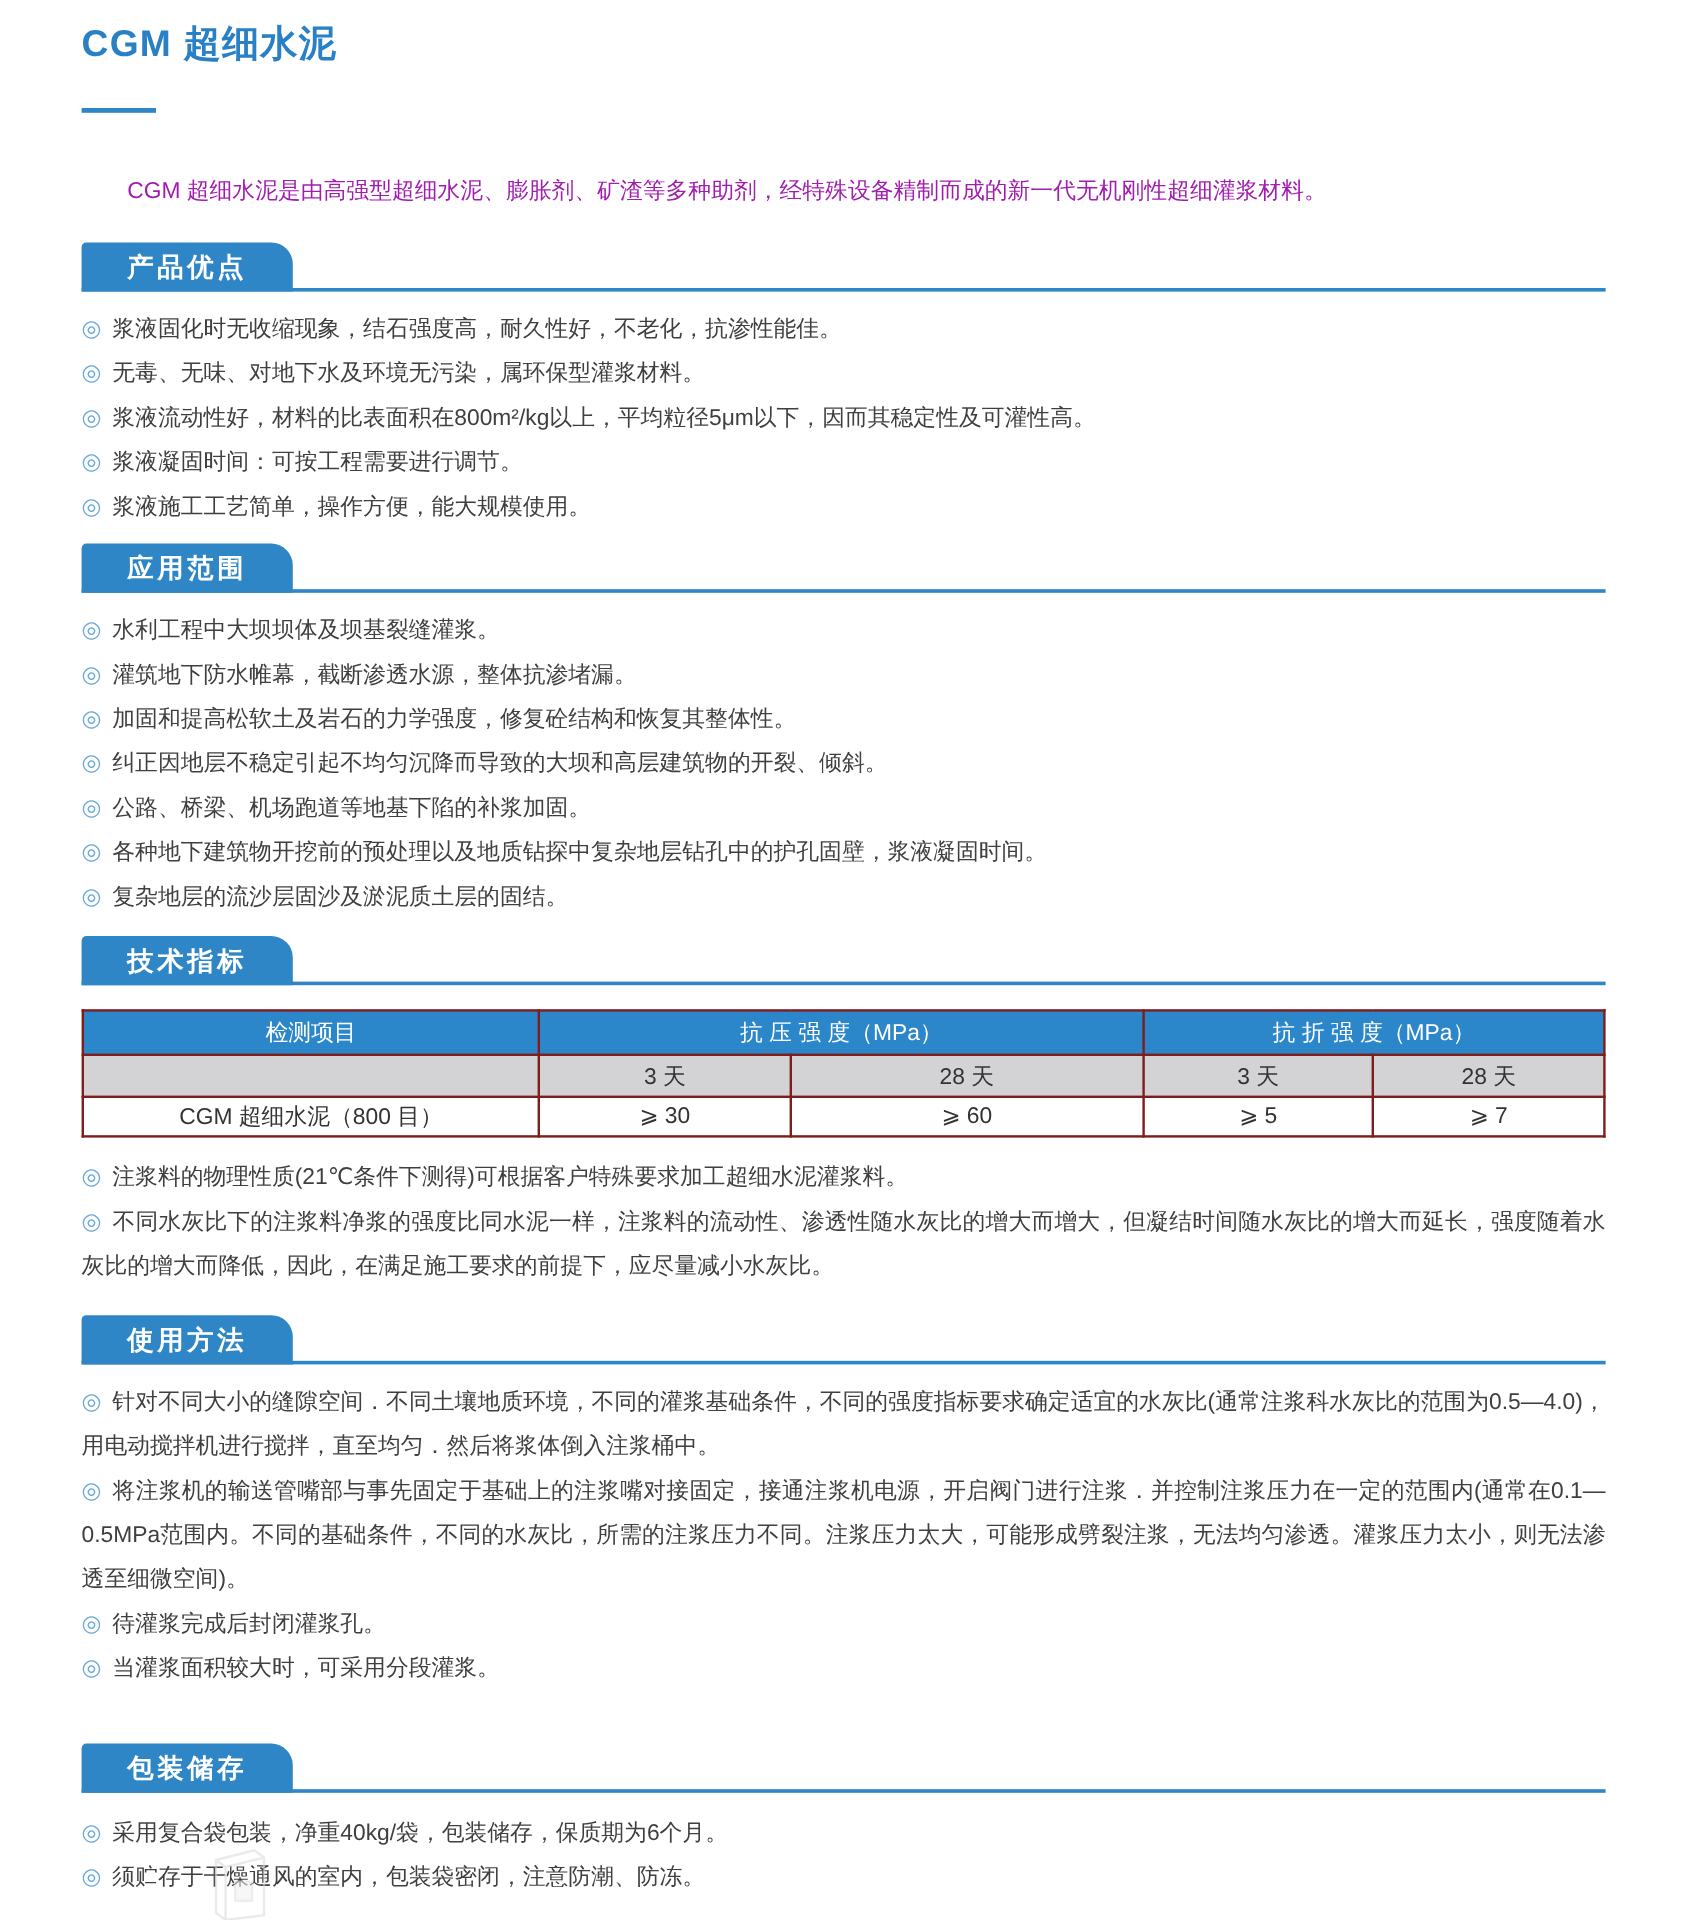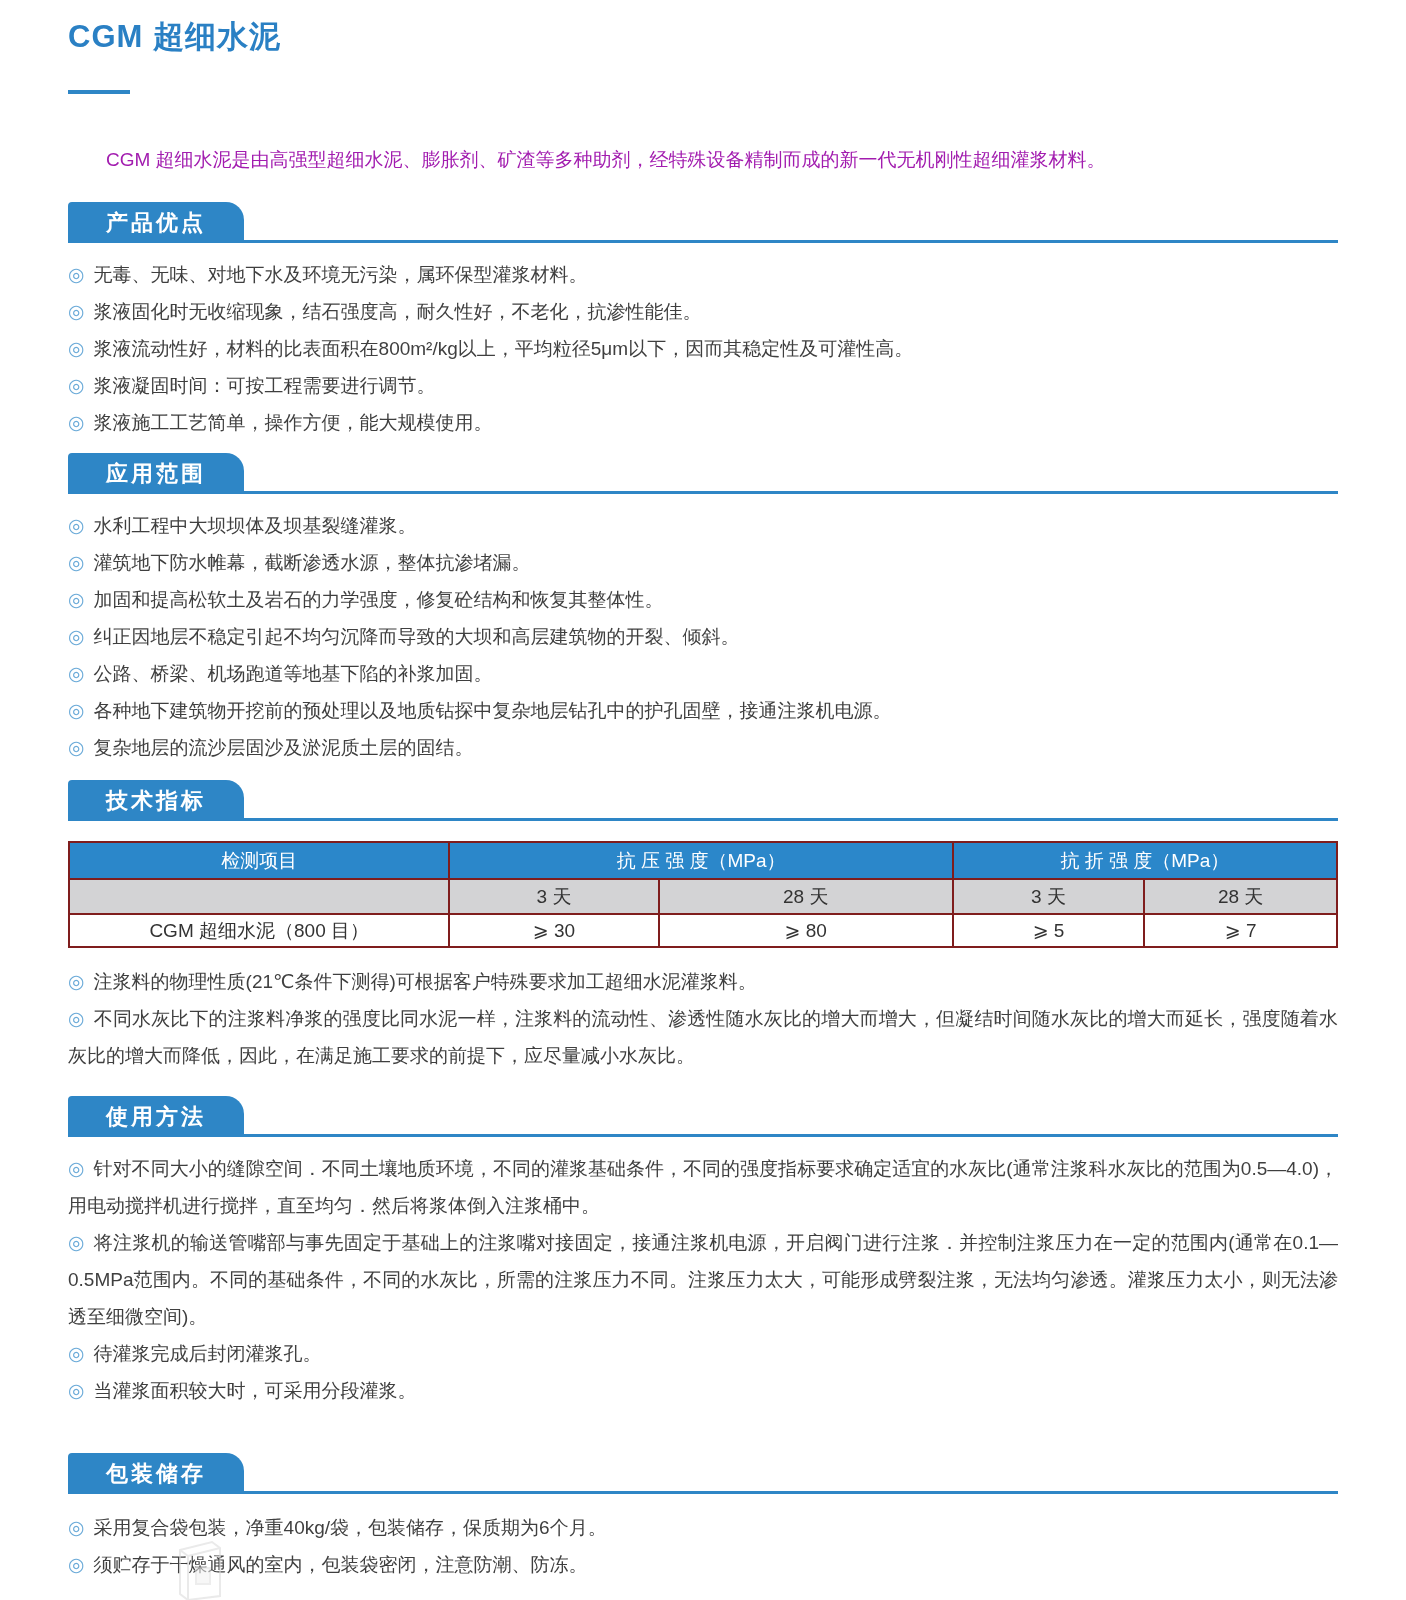--- a/index.html
+++ b/index.html
@@ -45,37 +45,37 @@
 
   <h1 class="title">CGM 超细水泥</h1>
   <div class="title-rule"></div>
 
   <p class="intro">CGM 超细水泥是由高强型超细水泥、膨胀剂、矿渣等多种助剂，经特殊设备精制而成的新一代无机刚性超细灌浆材料。</p>
 
   <div class="section-header mt-sec1">
     <span class="tab">产品优点</span>
   </div>
   <div class="bullets">
+    <p class="bullet"><span class="mark">◎</span><span>浆液固化时无收缩现象，结石强度高，耐久性好，不老化，抗渗性能佳。</span></p>
     <p class="bullet"><span class="mark">◎</span><span>无毒、无味、对地下水及环境无污染，属环保型灌浆材料。</span></p>
-    <p class="bullet"><span class="mark">◎</span><span>浆液固化时无收缩现象，结石强度高，耐久性好，不老化，抗渗性能佳。</span></p>
     <p class="bullet"><span class="mark">◎</span><span>浆液流动性好，材料的比表面积在800m²/kg以上，平均粒径5μm以下，因而其稳定性及可灌性高。</span></p>
     <p class="bullet"><span class="mark">◎</span><span>浆液凝固时间：可按工程需要进行调节。</span></p>
     <p class="bullet"><span class="mark">◎</span><span>浆液施工工艺简单，操作方便，能大规模使用。</span></p>
   </div>
 
   <div class="section-header mt-sec2">
     <span class="tab">应用范围</span>
   </div>
   <div class="bullets">
     <p class="bullet"><span class="mark">◎</span><span>水利工程中大坝坝体及坝基裂缝灌浆。</span></p>
     <p class="bullet"><span class="mark">◎</span><span>灌筑地下防水帷幕，截断渗透水源，整体抗渗堵漏。</span></p>
     <p class="bullet"><span class="mark">◎</span><span>加固和提高松软土及岩石的力学强度，修复砼结构和恢复其整体性。</span></p>
     <p class="bullet"><span class="mark">◎</span><span>纠正因地层不稳定引起不均匀沉降而导致的大坝和高层建筑物的开裂、倾斜。</span></p>
     <p class="bullet"><span class="mark">◎</span><span>公路、桥梁、机场跑道等地基下陷的补浆加固。</span></p>
-    <p class="bullet"><span class="mark">◎</span><span>各种地下建筑物开挖前的预处理以及地质钻探中复杂地层钻孔中的护孔固壁，接通注浆机电源。</span></p>
+    <p class="bullet"><span class="mark">◎</span><span>各种地下建筑物开挖前的预处理以及地质钻探中复杂地层钻孔中的护孔固壁，浆液凝固时间。</span></p>
     <p class="bullet"><span class="mark">◎</span><span>复杂地层的流沙层固沙及淤泥质土层的固结。</span></p>
   </div>
 
   <div class="section-header mt-sec3">
     <span class="tab">技术指标</span>
   </div>
 
   <table class="spec">
     <colgroup>
       <col style="width:30%">
@@ -93,21 +93,21 @@
     <tr class="sub">
       <td></td>
       <td>3 天</td>
       <td>28 天</td>
       <td>3 天</td>
       <td>28 天</td>
     </tr>
     <tr class="data">
       <td>CGM 超细水泥（800 目）</td>
       <td>⩾ 30</td>
-      <td>⩾ 80</td>
+      <td>⩾ 60</td>
       <td>⩾ 5</td>
       <td>⩾ 7</td>
     </tr>
   </tbody>
     </table>
 
   <div class="bullets tight">
     <p class="bullet"><span class="mark">◎</span><span>注浆料的物理性质(21℃条件下测得)可根据客户特殊要求加工超细水泥灌浆料。</span></p>
     <p class="bullet"><span class="mark">◎</span><span>不同水灰比下的注浆料净浆的强度比同水泥一样，注浆料的流动性、渗透性随水灰比的增大而增大，但凝结时间随水灰比的增大而延长，强度随着水灰比的增大而降低，因此，在满足施工要求的前提下，应尽量减小水灰比。</span></p>
   </div>

